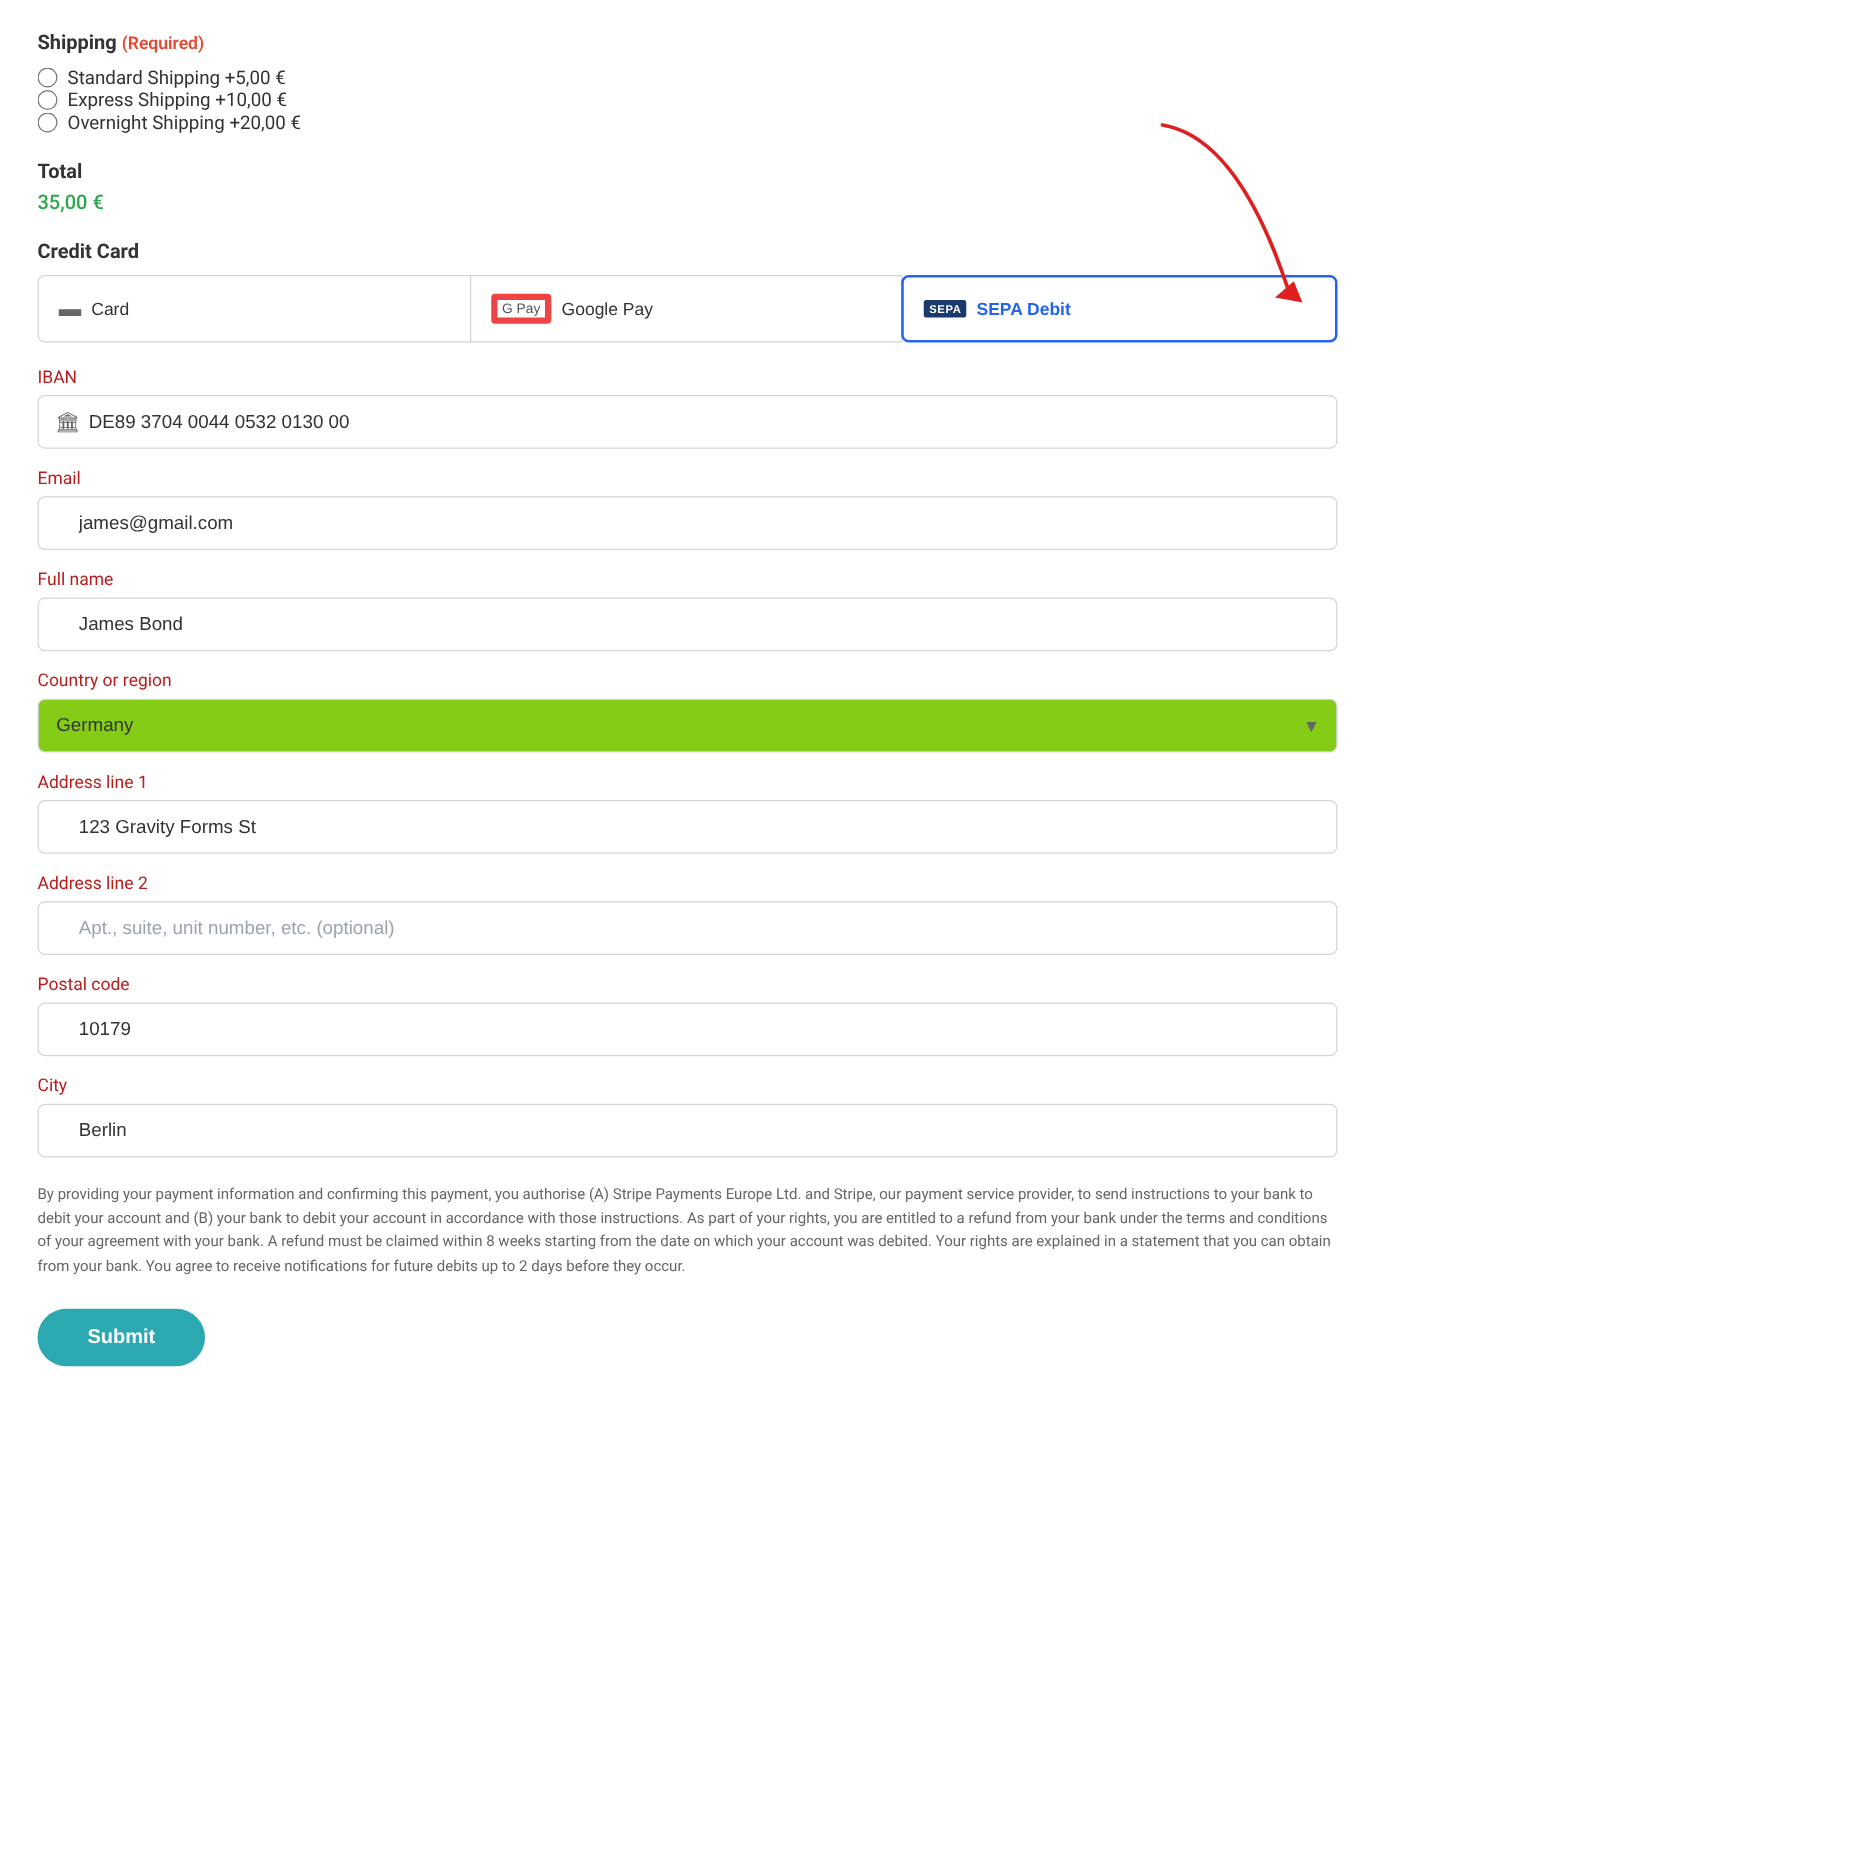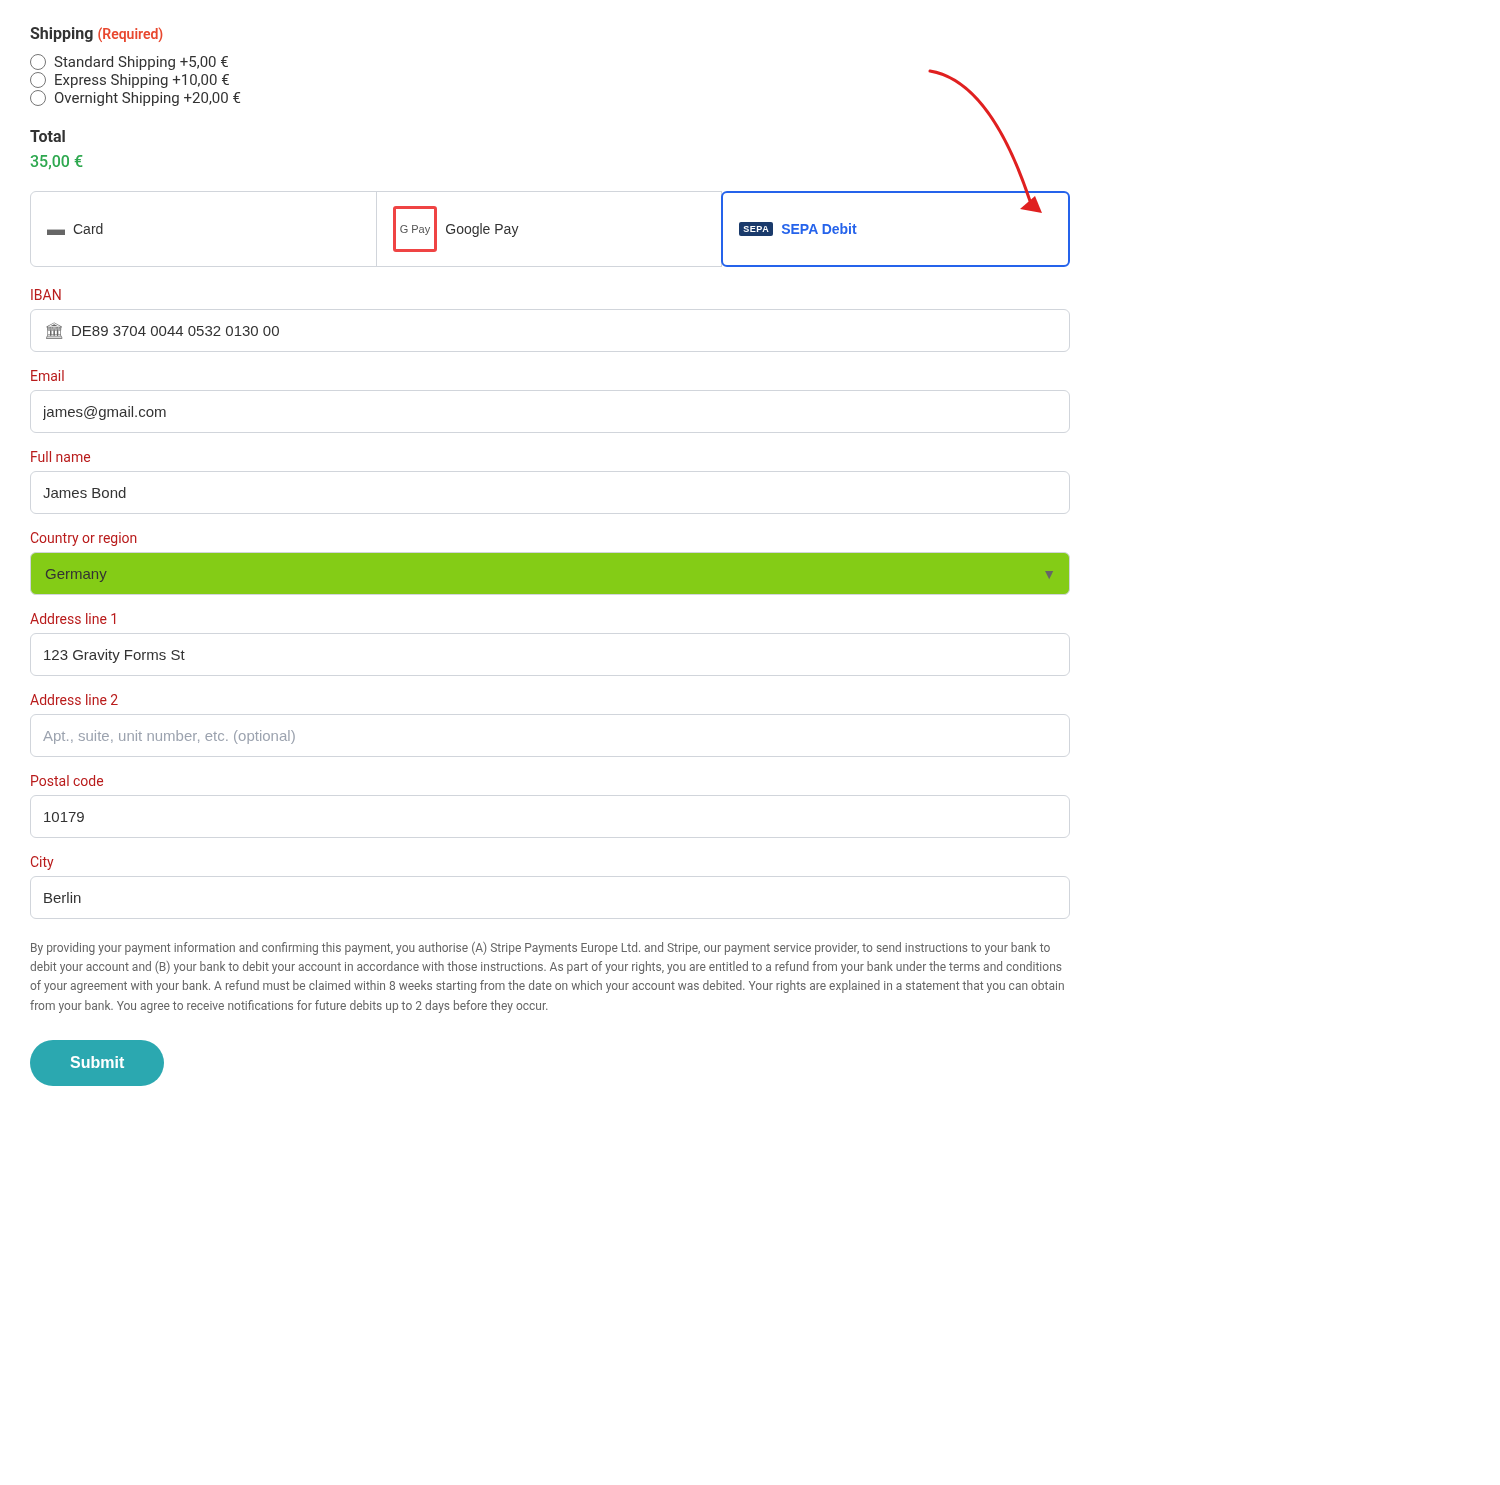--- a/index.html
+++ b/index.html
@@ -109,23 +109,23 @@
       font-size: 9px;
       font-weight: 700;
       padding: 2px 4px;
       border-radius: 2px;
       letter-spacing: 0.5px;
     }
 
     .gpay-logo {
       font-size: 11px;
       color: #555;
-      border: 3px solid #ef4444;
+      border: 5px solid #ef4444;
       border-radius: 3px;
-      padding: 14px 4px;
+      padding: 1px 4px;
     }
 
     .card-icon {
       font-size: 18px;
       color: #666;
     }
 
     .form-group {
       margin-bottom: 16px;
     }
@@ -134,21 +134,21 @@
       font-size: 14px;
       color: #b91c1c;
       margin-bottom: 6px;
       display: block;
     }
 
     .form-input {
       width: 100%;
       border: 1px solid #d1d5db;
       border-radius: 6px;
-      padding: 12px 12px;
+      padding: 12px 32px;
       font-size: 15px;
       color: #333;
       background: #fff;
       outline: none;
       transition: border-color 0.15s;
     }
 
     .form-input::placeholder {
       color: #9ca3af;
     }
@@ -257,20 +257,21 @@
 </div>
 
 
 <div class="total-section">
   <div class="total-label">Total</div>
   <div class="total-amount">35,00 €</div>
 </div>
 
 
 <div class="credit-card-section">
+  <div class="section-title">Credit Card</div>
 
   <div class="payment-methods-container">
 
     <svg class="arrow-svg" viewBox="0 0 200 160" xmlns="http://www.w3.org/2000/svg">
       <path d="M 60 10 Q 120 20, 160 140" stroke="#e02020" stroke-width="3" fill="none" stroke-linecap="round"></path>
       <polygon points="150,148 165,135 172,152" fill="#e02020"></polygon>
     </svg>
 
     <div class="payment-methods">
 

